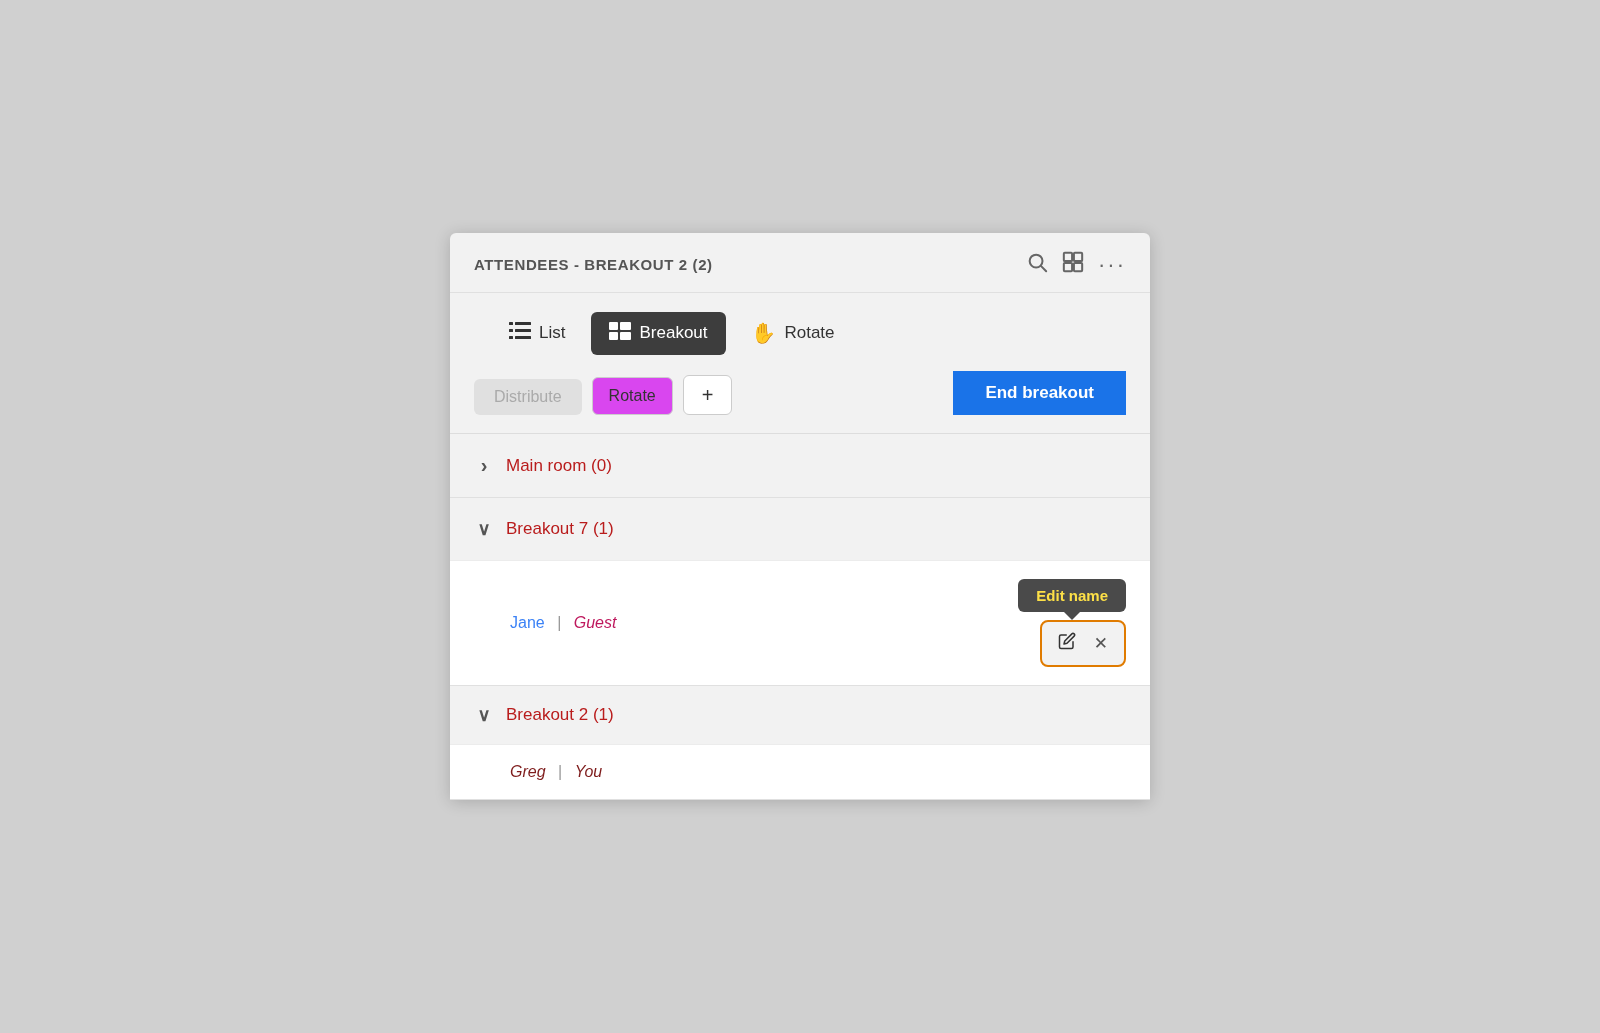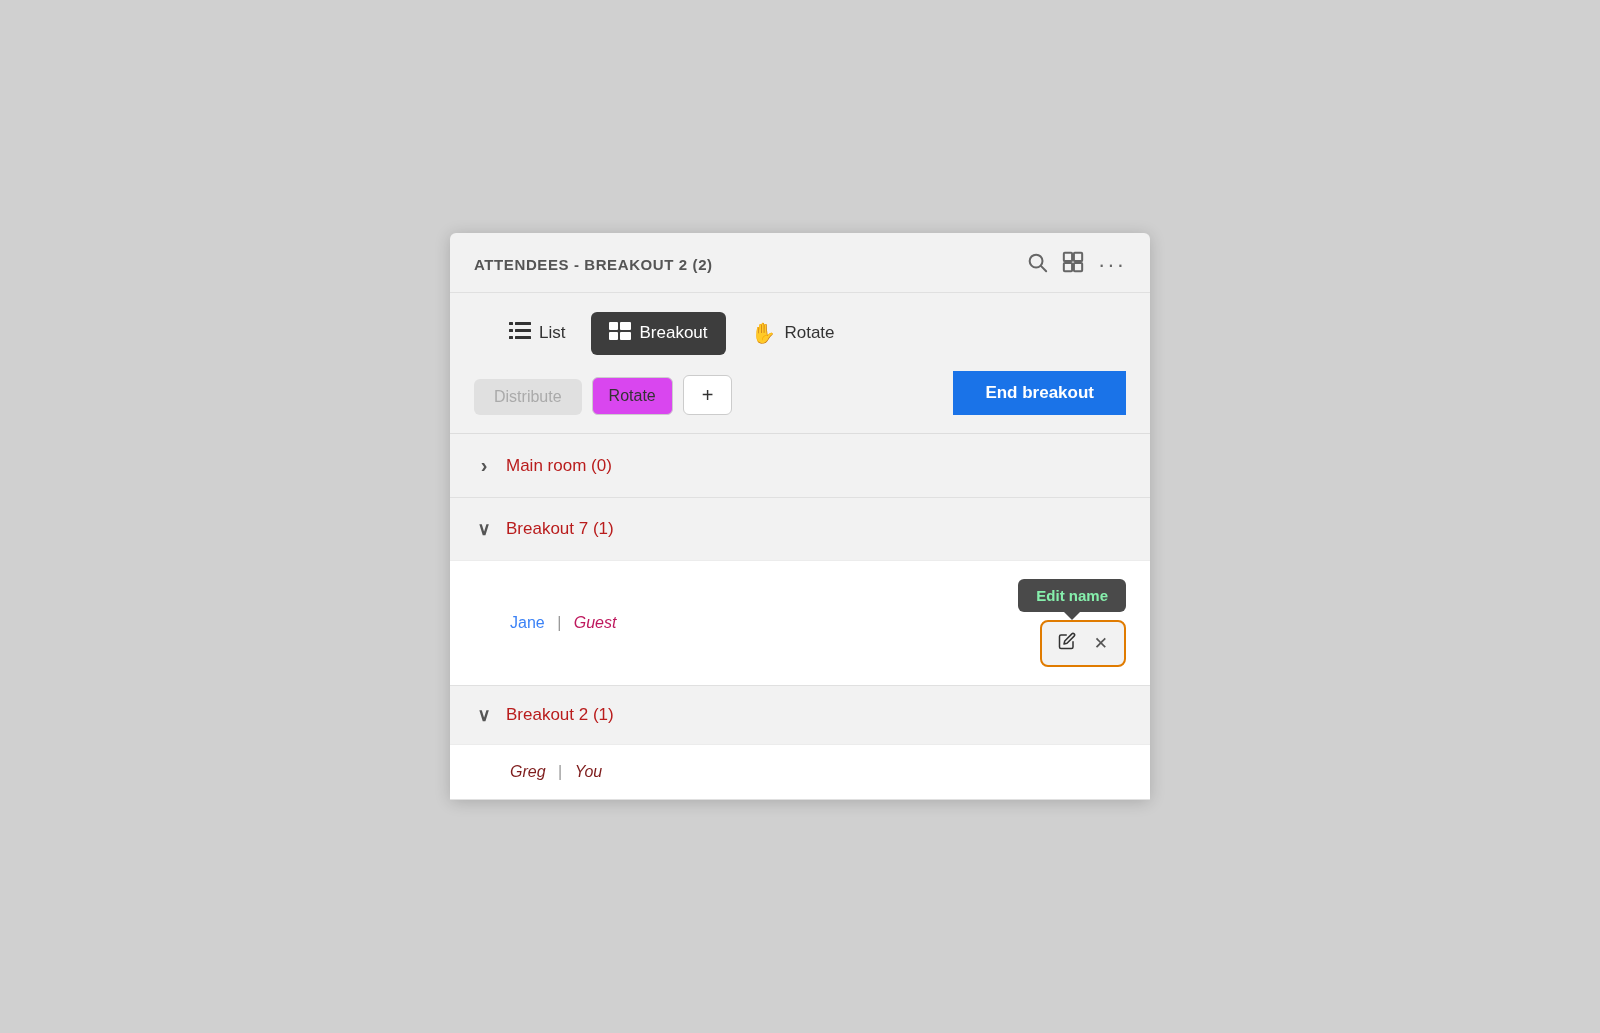--- a/index.html
+++ b/index.html
@@ -198,21 +198,21 @@
     
     .edit-name-area {
       position: relative;
       display: flex;
       flex-direction: column;
       align-items: flex-end;
     }
 
     .edit-name-tooltip {
       background: #4a4a4a;
-      color: #86efac;
+      color: #fde047;
       font-size: 15px;
       font-weight: 600;
       padding: 8px 18px;
       border-radius: 6px;
       white-space: nowrap;
       margin-bottom: 6px;
       position: relative;
     }
 
     .edit-name-tooltip::after {

